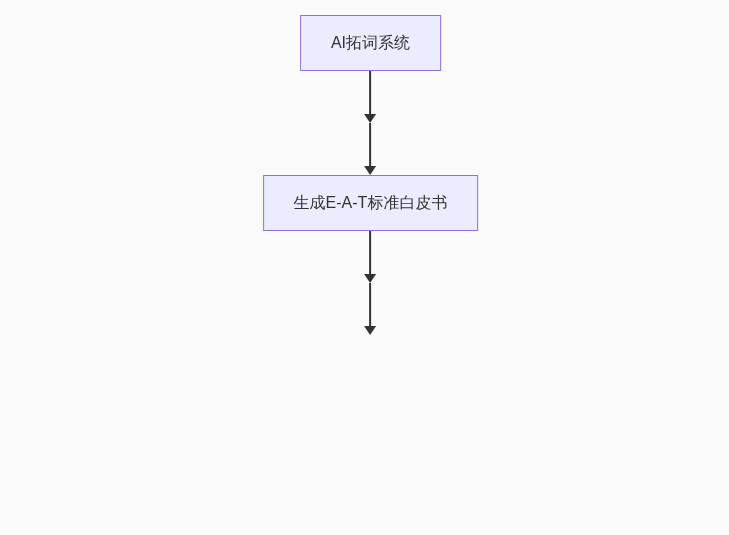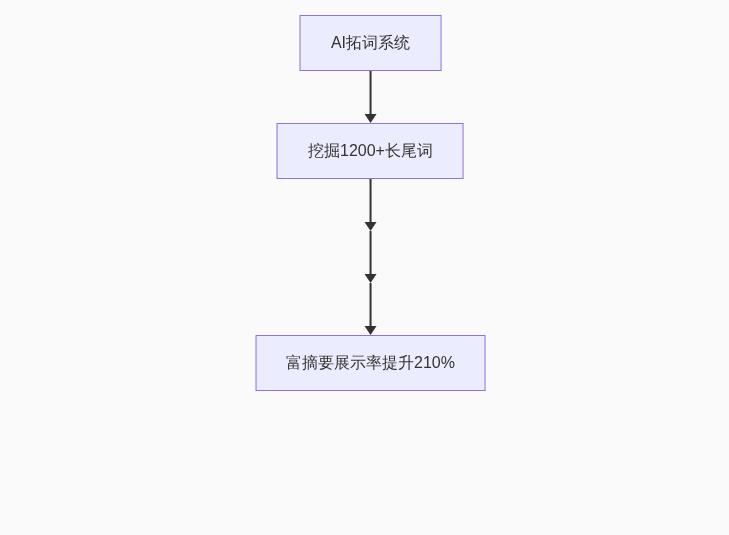--- a/index.html
+++ b/index.html
@@ -74,39 +74,36 @@
 
     <div class="node">
       <span class="node-label">AI拓词系统</span>
     </div>
 
     <div class="edge">
       <div class="edge-line"></div>
       <div class="edge-head"></div>
     </div>
 
+
+    <div class="edge">
+      <div class="edge-line"></div>
+      <div class="edge-head"></div>
+    </div>
+
     <div class="node">
-      <span class="node-label">挖掘1200+长尾词</span>
+      <span class="node-label">生成E-A-T标准白皮书</span>
     </div>
 
     <div class="edge">
       <div class="edge-line"></div>
       <div class="edge-head"></div>
     </div>
 
 
     <div class="edge">
       <div class="edge-line"></div>
       <div class="edge-head"></div>
     </div>
 
 
-    <div class="edge">
-      <div class="edge-line"></div>
-      <div class="edge-head"></div>
-    </div>
-
-    <div class="node">
-      <span class="node-label">富摘要展示率提升210%</span>
-    </div>
-
   </div>
 </div>
 
 </body></html>

